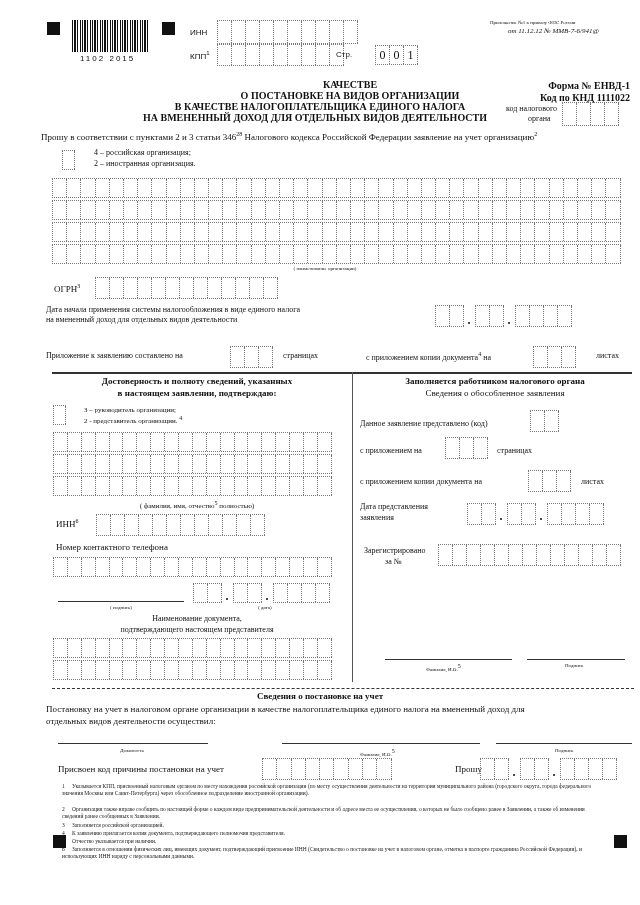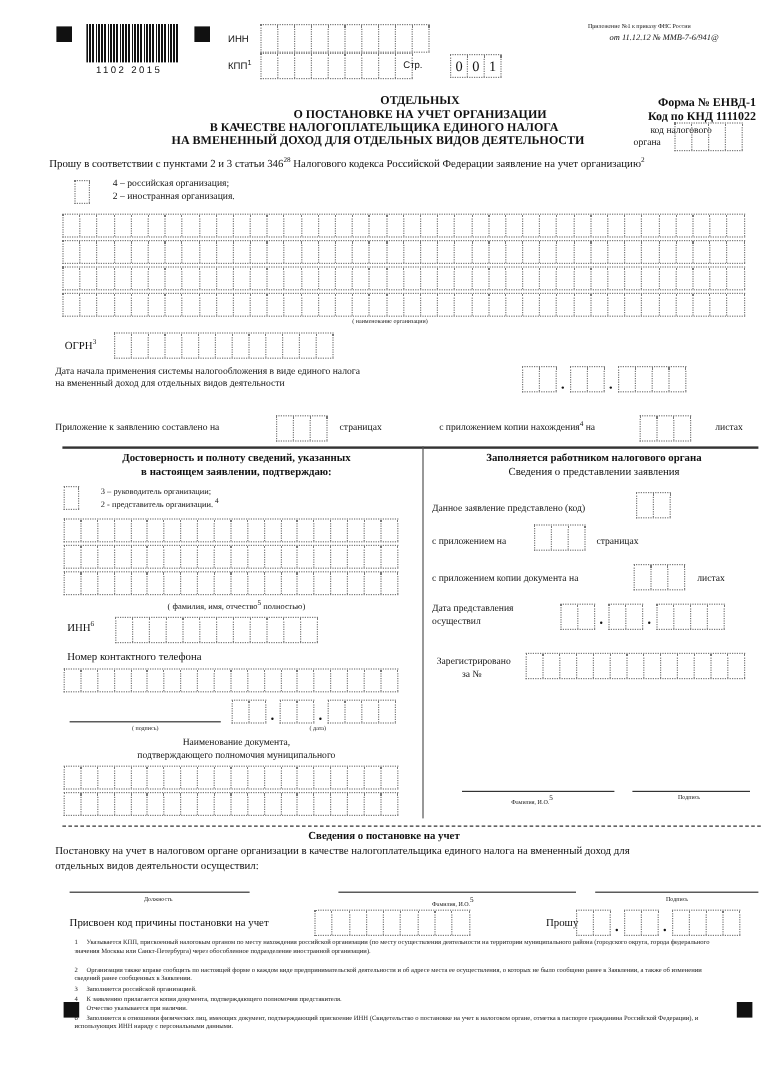--- a/index.html
+++ b/index.html
@@ -60,27 +60,27 @@
 <div class="t sans s8" style="left:336px;top:50px;">Стр.</div>
 <div class="grid" style="left:375px;top:45px;height:18px;">
   <div class="c" style="width:14px;text-align:center;font-size:12px;line-height:18px;">0</div>
   <div class="c" style="width:14px;text-align:center;font-size:12px;line-height:18px;">0</div>
   <div class="c" style="width:14px;text-align:center;font-size:12px;line-height:18px;">1</div>
 </div>
 
 <div class="t s5" style="left:490px;top:20px;">Приложение №1 к приказу ФНС России</div>
 <div class="t s7" style="left:508px;top:27px;font-style:italic;">от 11.12.12 № ММВ-7-6/941@</div>
 
-<div class="t b center" style="left:150px;width:400px;top:79px;font-size:10px;">ОТДЕЛЬНЫХ</div>
-<div class="t b center" style="left:150px;width:400px;top:90px;font-size:10px;">О ПОСТАНОВКЕ НА УЧЕТ ОРГАНИЗАЦИИ</div>
+<div class="t b center" style="left:150px;width:400px;top:79px;font-size:10px;">КАЧЕСТВЕ</div>
+<div class="t b center" style="left:150px;width:400px;top:90px;font-size:10px;">О ПОСТАНОВКЕ НА ВИДОВ ОРГАНИЗАЦИИ</div>
 <div class="t b center" style="left:120px;width:400px;top:101px;font-size:10px;">В КАЧЕСТВЕ НАЛОГОПЛАТЕЛЬЩИКА  ЕДИНОГО НАЛОГА</div>
 <div class="t b center" style="left:110px;width:410px;top:112px;font-size:10px;">НА ВМЕНЕННЫЙ ДОХОД  ДЛЯ ОТДЕЛЬНЫХ ВИДОВ ДЕЯТЕЛЬНОСТИ</div>
 <div class="t b" style="right:10px;top:80px;font-size:10px;">Форма № ЕНВД-1</div>
 <div class="t b" style="right:10px;top:92px;font-size:10px;">Код по КНД 1111022</div>
-<div class="t s8" style="left:516px;top:104px;padding-left:26px;">код налогового</div>
+<div class="t s8" style="left:480px;top:104px;padding-left:26px;">код налогового</div>
 <div class="t s8" style="left:528px;top:114px;">органа</div>
 <div class="grid" style="left:562px;top:102px;height:22px;">
     <div class="c" style="width: 14px;"></div>
     <div class="c" style="width: 14px;"></div>
     <div class="c" style="width: 14px;"></div>
     <div class="c" style="width: 14px;"></div>
   </div>
 
 <div class="t s9" style="left:41px;top:131px;">
   <span>Прошу в  соответствии с пунктами 2 и 3 статьи 346</span><sup>28</sup><span> Налогового кодекса Российской Федерации заявление   на учет организацию</span><sup>2</sup>
@@ -297,21 +297,21 @@
     <div class="c" style="width: 14px;"></div>
   </div>
 
 <div class="t s8" style="left:46px;top:351px;">Приложение к заявлению составлено на</div>
 <div class="grid" style="left:230px;top:346px;height:20px;">
     <div class="c" style="width: 14px;"></div>
     <div class="c" style="width: 14px;"></div>
     <div class="c" style="width: 14px;"></div>
   </div>
 <div class="t s8" style="left:283px;top:351px;">страницах</div>
-<div class="t s8" style="left:366px;top:351px;"><span>с приложением копии нахождения</span><sup>4</sup> <span>на</span></div>
+<div class="t s8" style="left:366px;top:351px;"><span>с приложением копии документа</span><sup>4</sup> <span>на</span></div>
 <div class="grid" style="left:533px;top:346px;height:20px;">
     <div class="c" style="width: 14px;"></div>
     <div class="c" style="width: 14px;"></div>
     <div class="c" style="width: 14px;"></div>
   </div>
 <div class="t s8" style="left:596px;top:351px;">листах</div>
 
 <div class="hline" style="left:52px;width:580px;top:372px;border-top-width:2px;"></div>
 <div class="vline" style="left:352px;top:372px;height:310px;"></div>
 
@@ -440,21 +440,21 @@
   </div>
 <div class="dot" style="left:266px;top:598px;"></div>
 <div class="grid" style="left:273px;top:583px;height:18px;">
     <div class="c" style="width: 14px;"></div>
     <div class="c" style="width: 14px;"></div>
     <div class="c" style="width: 14px;"></div>
     <div class="c" style="width: 14px;"></div>
   </div>
 <div class="t s5" style="left:258px;top:605px;">( дата)</div>
 <div class="t s8 center" style="left:52px;width:290px;top:614px;">Наименование документа,</div>
-<div class="t s8 center" style="left:52px;width:290px;top:625px;">подтверждающего полномочия муниципального</div>
+<div class="t s8 center" style="left:52px;width:290px;top:625px;">подтверждающего настоящем представителя</div>
 <div class="grid" style="left:53px;top:638px;height:18px;">
     <div class="c" style="width: 13.9px;"></div>
     <div class="c" style="width: 13.9px;"></div>
     <div class="c" style="width: 13.9px;"></div>
     <div class="c" style="width: 13.9px;"></div>
     <div class="c" style="width: 13.9px;"></div>
     <div class="c" style="width: 13.9px;"></div>
     <div class="c" style="width: 13.9px;"></div>
     <div class="c" style="width: 13.9px;"></div>
     <div class="c" style="width: 13.9px;"></div>
@@ -487,42 +487,42 @@
     <div class="c" style="width: 13.9px;"></div>
     <div class="c" style="width: 13.9px;"></div>
     <div class="c" style="width: 13.9px;"></div>
     <div class="c" style="width: 13.9px;"></div>
     <div class="c" style="width: 13.9px;"></div>
     <div class="c" style="width: 13.9px;"></div>
     <div class="c" style="width: 13.9px;"></div>
   </div>
 
 <div class="t b s9 center" style="left:355px;width:280px;top:376px;">Заполняется работником налогового органа</div>
-<div class="t s9 center" style="left:355px;width:280px;top:388px;">Сведения о представлении заявления</div>
+<div class="t s9 center" style="left:355px;width:280px;top:388px;">Сведения о обособленное заявления</div>
 <div class="t s8" style="left:360px;top:419px;">Данное заявление представлено (код)</div>
 <div class="grid" style="left:530px;top:410px;height:20px;">
     <div class="c" style="width: 14px;"></div>
     <div class="c" style="width: 14px;"></div>
   </div>
 <div class="t s8" style="left:360px;top:446px;">с приложением на</div>
 <div class="grid" style="left:445px;top:437px;height:20px;">
     <div class="c" style="width: 14px;"></div>
     <div class="c" style="width: 14px;"></div>
     <div class="c" style="width: 14px;"></div>
   </div>
 <div class="t s8" style="left:497px;top:446px;">страницах</div>
 <div class="t s8" style="left:360px;top:477px;">с приложением копии документа на</div>
 <div class="grid" style="left:528px;top:470px;height:20px;">
     <div class="c" style="width: 14px;"></div>
     <div class="c" style="width: 14px;"></div>
     <div class="c" style="width: 14px;"></div>
   </div>
 <div class="t s8" style="left:581px;top:477px;">листах</div>
 <div class="t s8" style="left:360px;top:502px;">Дата  представления</div>
-<div class="t s8" style="left:360px;top:513px;">осуществил</div>
+<div class="t s8" style="left:360px;top:513px;">заявления</div>
 <div class="grid" style="left:467px;top:503px;height:20px;">
     <div class="c" style="width: 14px;"></div>
     <div class="c" style="width: 14px;"></div>
   </div>
 <div class="dot" style="left:500px;top:518px;"></div>
 <div class="grid" style="left:507px;top:503px;height:20px;">
     <div class="c" style="width: 14px;"></div>
     <div class="c" style="width: 14px;"></div>
   </div>
 <div class="dot" style="left:540px;top:518px;"></div>

